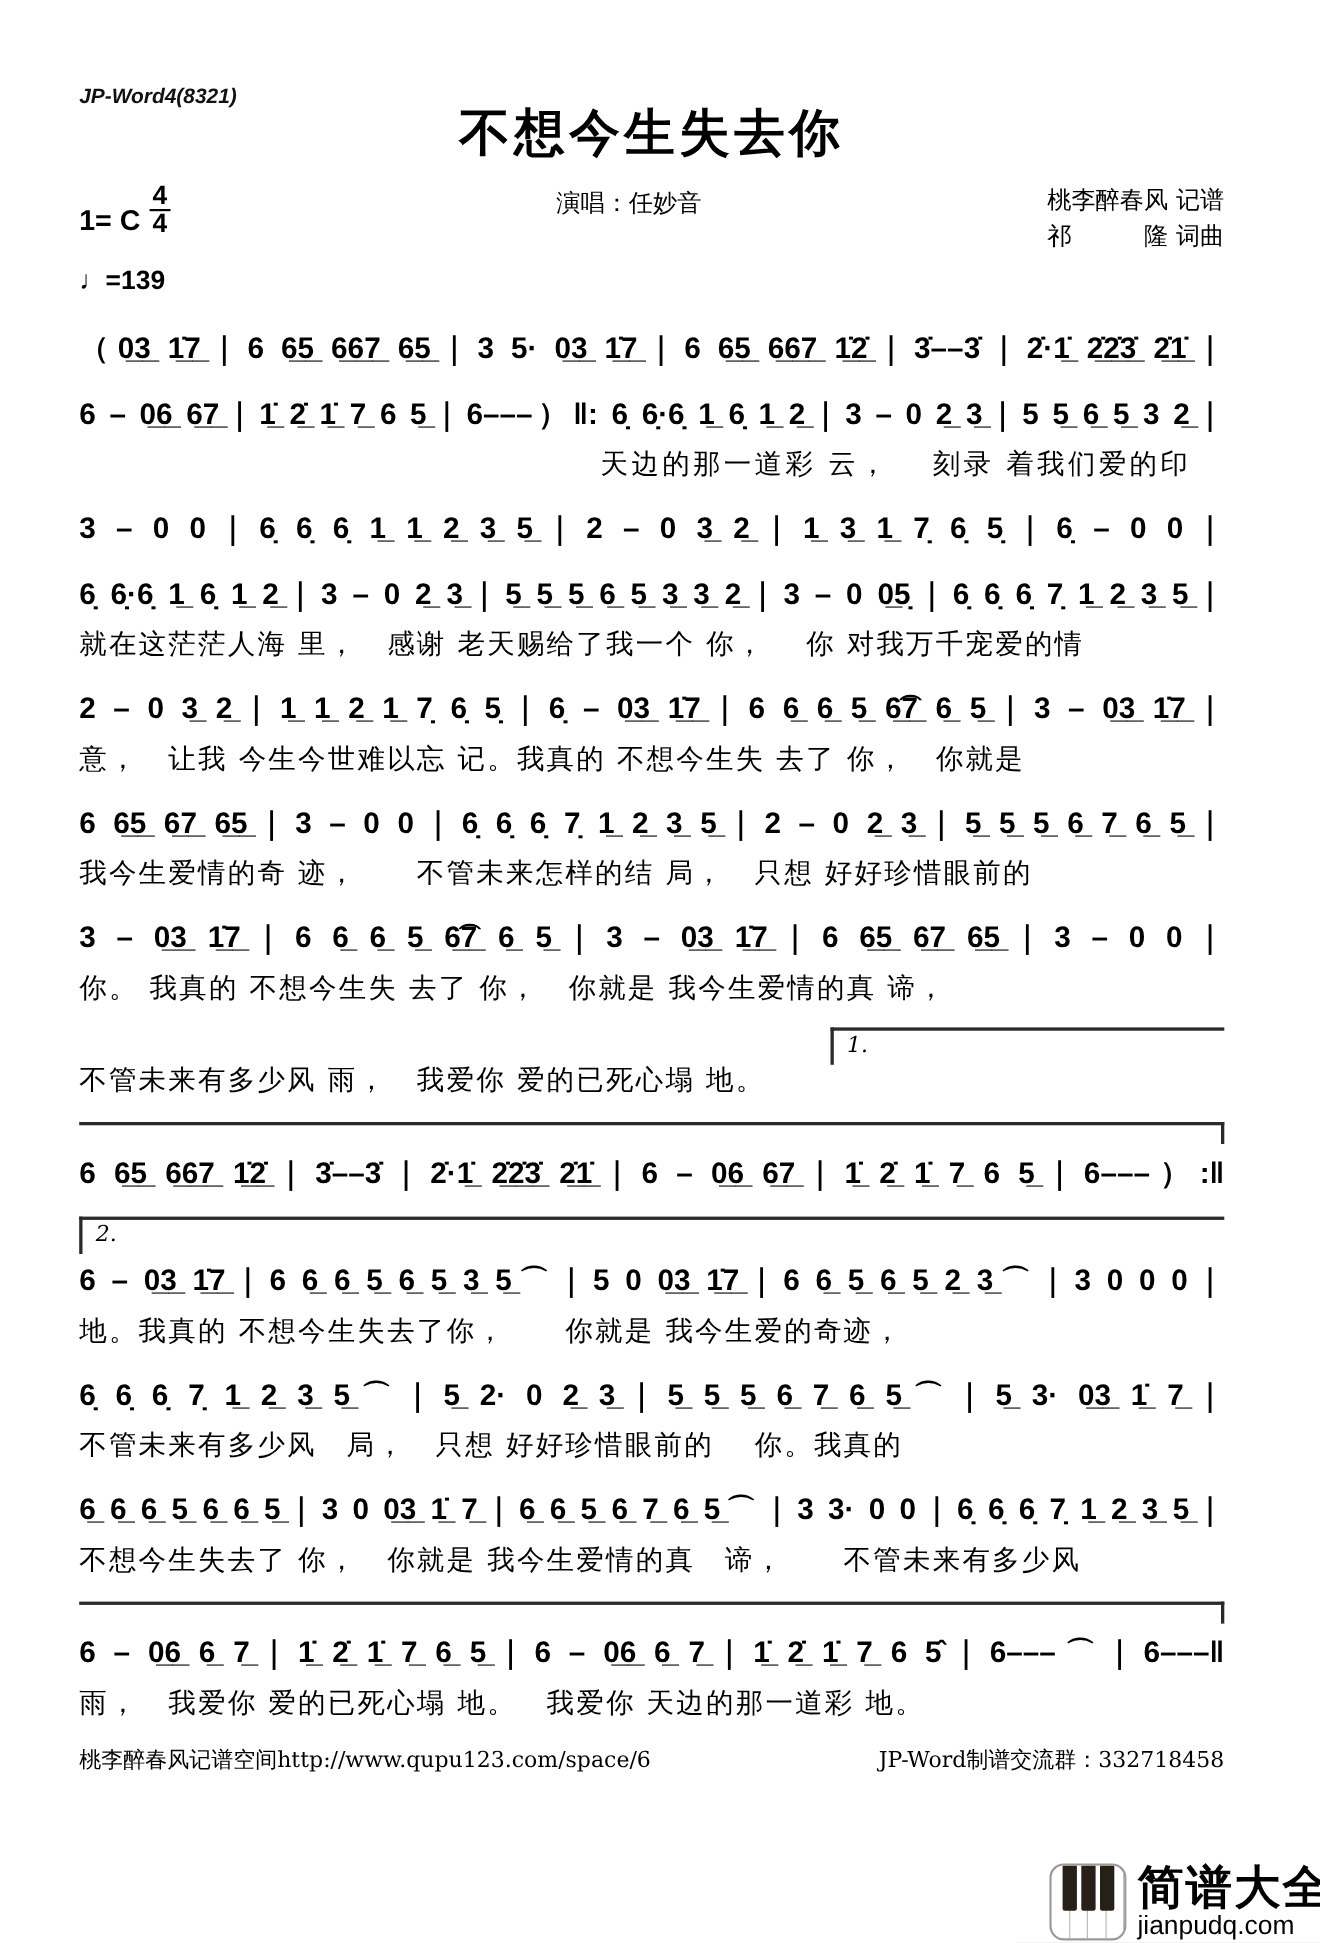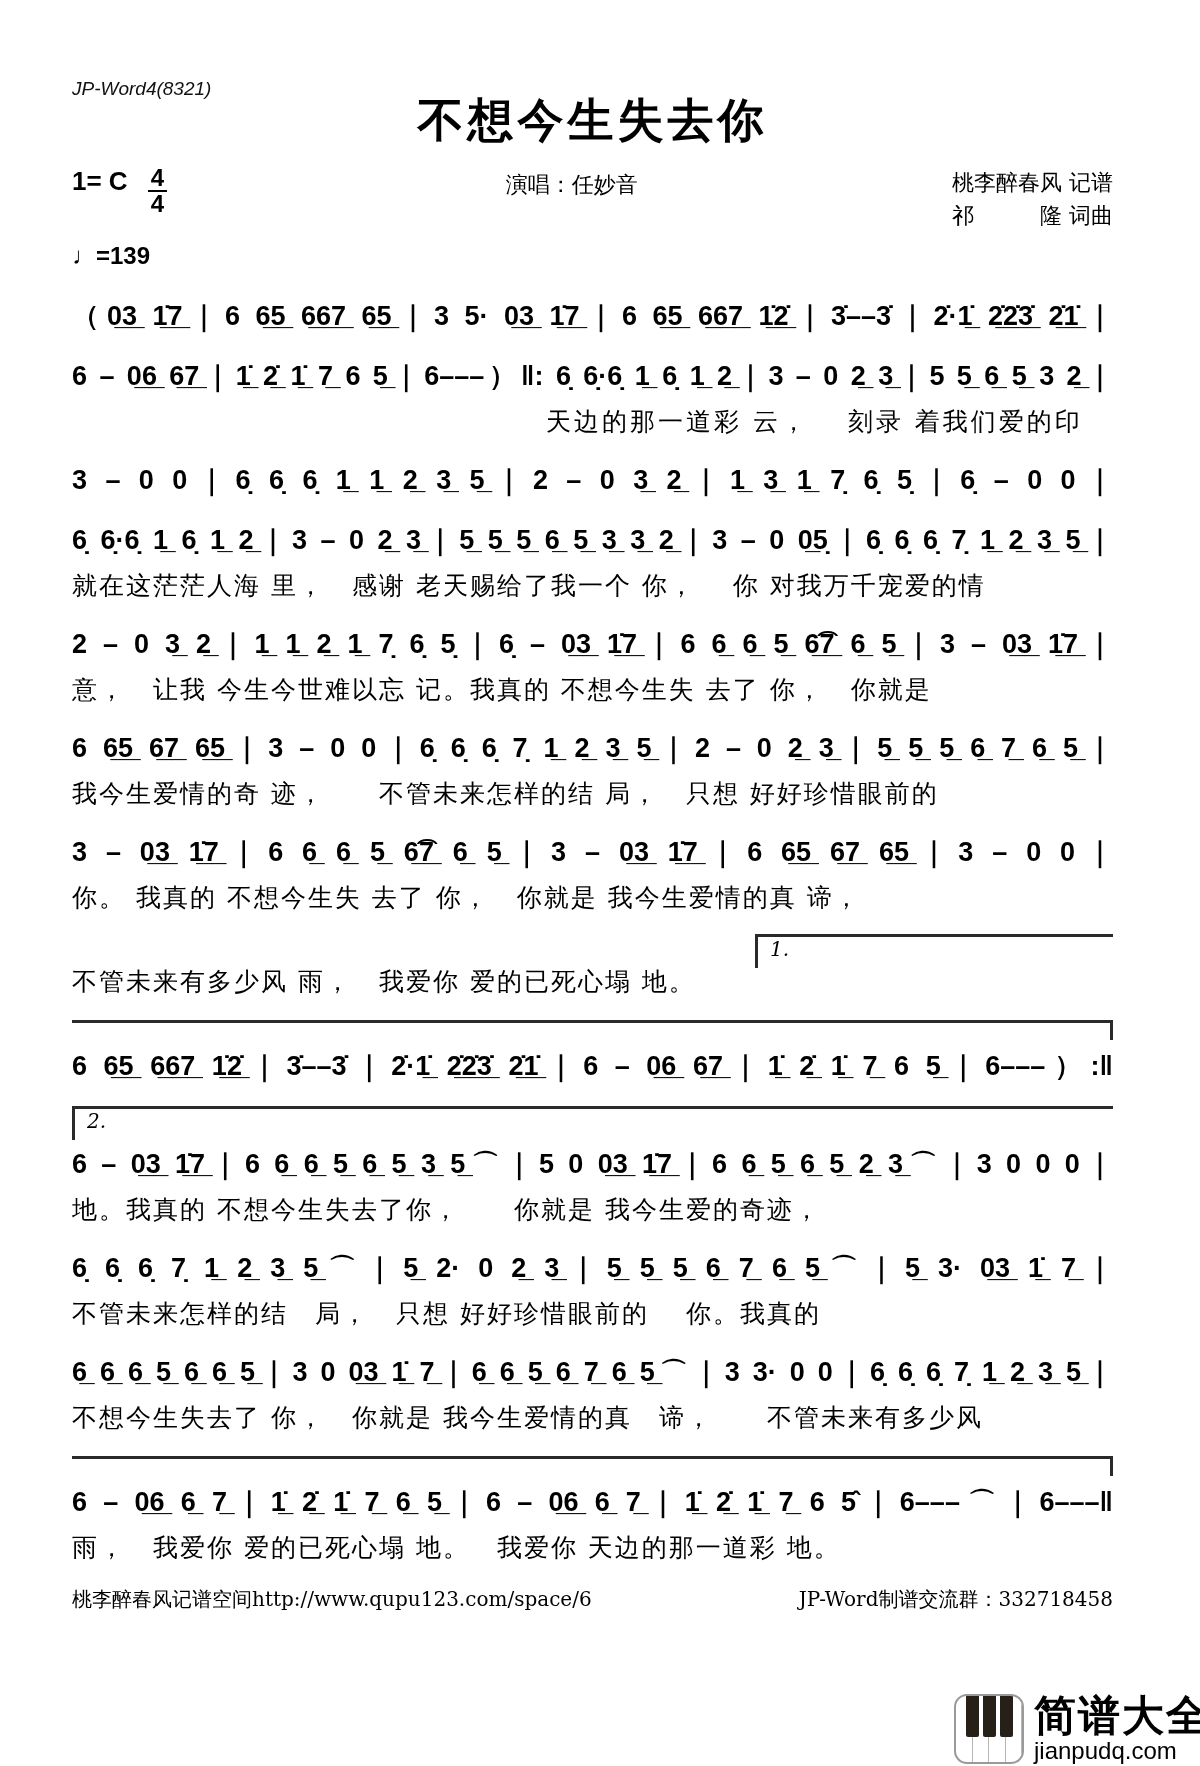--- a/index.html
+++ b/index.html
@@ -2,25 +2,25 @@
 <html><head>
 <meta charset="utf-8">
 <style>
   html,body{margin:0;padding:0;background:#e8e8e8;}
   .page{
     width:1200px;height:1766px;background:#ffffff;color:#000;
     position:relative;overflow:hidden;margin:0 auto;
     font-family:"Liberation Sans",sans-serif;
   }
   .content{padding:78px 87px 0 72px;}
-  .watermark{font-family:"Liberation Sans",sans-serif;font-style:italic;font-size:19px;color:#111;}
+  .watermark{font-family:"Liberation Sans",sans-serif;font-style:italic;font-size:19px;color:#111;font-weight:bold;}
   .title{text-align:center;font-size:46px;font-weight:bold;letter-spacing:4px;margin-top:-10px;
          font-family:Liberation Mono, monospace;}
   .info-row{display:flex;align-items:flex-start;margin-top:14px;}
-  .info-left{width:24%;font-weight:bold;font-size:26px;display:flex;align-items:flex-start;gap:20px;}
+  .info-left{width:24%;font-weight:bold;font-size:26px;display:flex;align-items:flex-end;gap:8px;}
   .meter{display:inline-flex;flex-direction:column;align-items:center;line-height:1;font-size:24px;font-weight:bold;}
   .meter .num{padding:0 3px;}
   .meter .num.top{border-bottom:2px solid #000;}
   .info-center{flex:1;text-align:center;font-size:22px;font-family:"DejaVu Serif",serif;padding-top:4px;}
   .info-right{width:28%;text-align:right;font-size:22px;font-family:"DejaVu Serif",serif;line-height:1.5;}
   .tempo{font-size:24px;font-weight:bold;margin-top:10px;}
   .music{
     font-family:"Liberation Sans",sans-serif;font-weight:bold;font-size:27px;line-height:36px;
     text-align:justify;text-align-last:justify;margin-top:24px;white-space:normal;
   }
@@ -102,21 +102,21 @@
     <div class="bracket b-full-right"></div>
     <div class="music">6 6̲5̲ 6̲6̲7̲ 1̲̇2̲̇｜3̇––3̇｜2̇·1̲̇ 2̲̇2̲̇3̲̇ 2̲̇1̲̇｜6 – 0̲6̲ 6̲7̲｜1̲̇ 2̲̇ 1̲̇ 7̲ 6 5̲｜6–––）:‖</div>
 
     <div class="bracket b-volta2">
       <span class="volta-label">2.</span>
     </div>
     <div class="music">6 – 0̲3̲ 1̲̇7̲｜6 6̲ 6̲ 5̲ 6̲ 5̲ 3̲ 5̲⌒｜5 0 0̲3̲ 1̲̇7̲｜6 6̲ 5̲ 6̲ 5̲ 2̲ 3̲⌒｜3 0 0 0｜</div>
     <div class="lyric">地。我真的 不想今生失去了你，　　你就是 我今生爱的奇迹，</div>
 
     <div class="music">6̣ 6̣ 6̣ 7̣ 1̲ 2̲ 3̲ 5̲⌒｜5̲ 2· 0 2̲ 3̲｜5̲ 5̲ 5̲ 6̲ 7̲ 6̲ 5̲⌒｜5̲ 3· 0̲3̲ 1̲̇ 7̲｜</div>
-    <div class="lyric">不管未来怎样的结　局，　只想 好好珍惜眼前的　 你。我真的</div>
+    <div class="lyric">不管未来有多少风　局，　只想 好好珍惜眼前的　 你。我真的</div>
 
     <div class="music">6̲ 6̲ 6̲ 5̲ 6̲ 6̲ 5̲｜3 0 0̲3̲ 1̲̇ 7̲｜6̲ 6̲ 5̲ 6̲ 7̲ 6̲ 5̲⌒｜3 3· 0 0｜6̣ 6̣ 6̣ 7̣ 1̲ 2̲ 3̲ 5̲｜</div>
     <div class="lyric">不想今生失去了 你，　你就是 我今生爱情的真　谛，　　不管未来有多少风</div>
 
     <div class="bracket b-full-right"></div>
     <div class="music">6 – 0̲6̲ 6̲ 7̲｜1̲̇ 2̲̇ 1̲̇ 7̲ 6̲ 5̲｜6 – 0̲6̲ 6̲ 7̲｜1̲̇ 2̲̇ 1̲̇ 7̲ 6 5̂｜6–––⌒｜6–––‖</div>
     <div class="lyric">雨，　我爱你 爱的已死心塌 地。　我爱你 天边的那一道彩 地。</div>
 
     <div class="footer">
       <span>桃李醉春风记谱空间http://www.qupu123.com/space/6</span>

